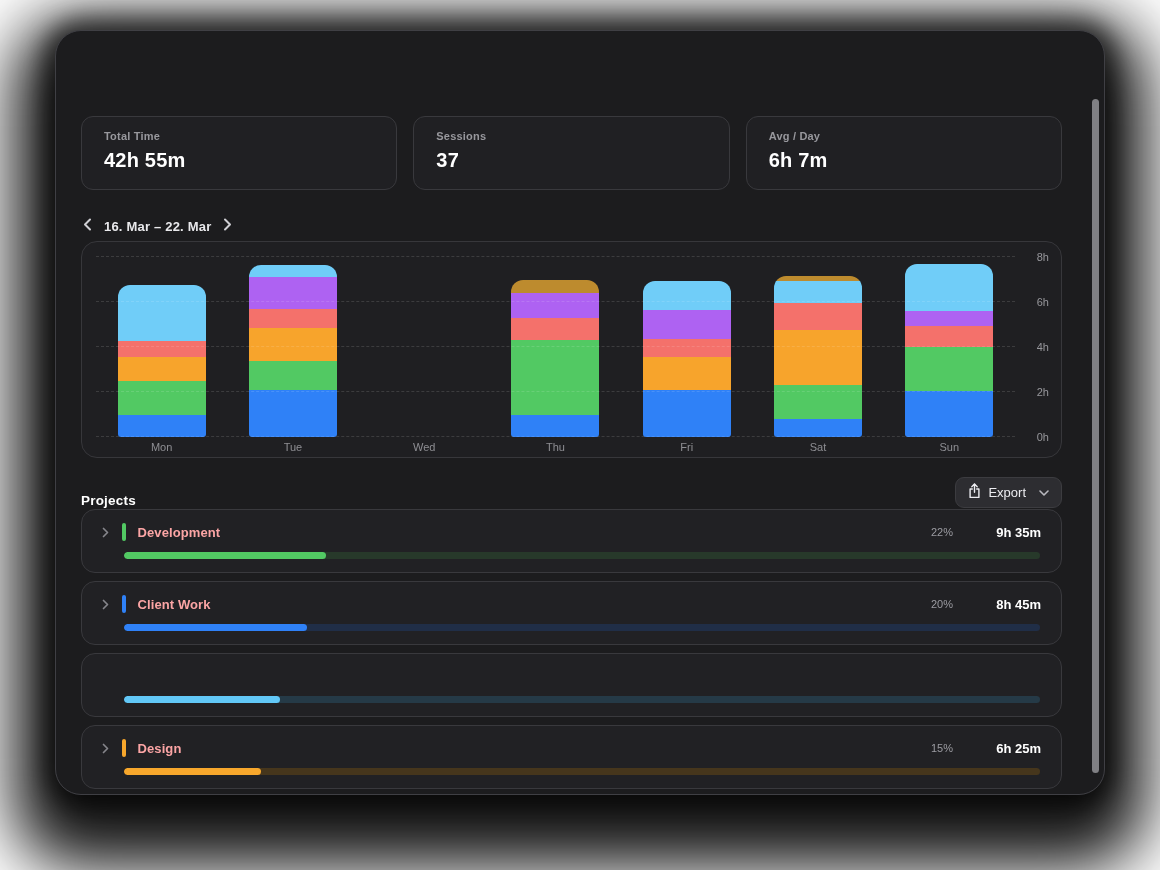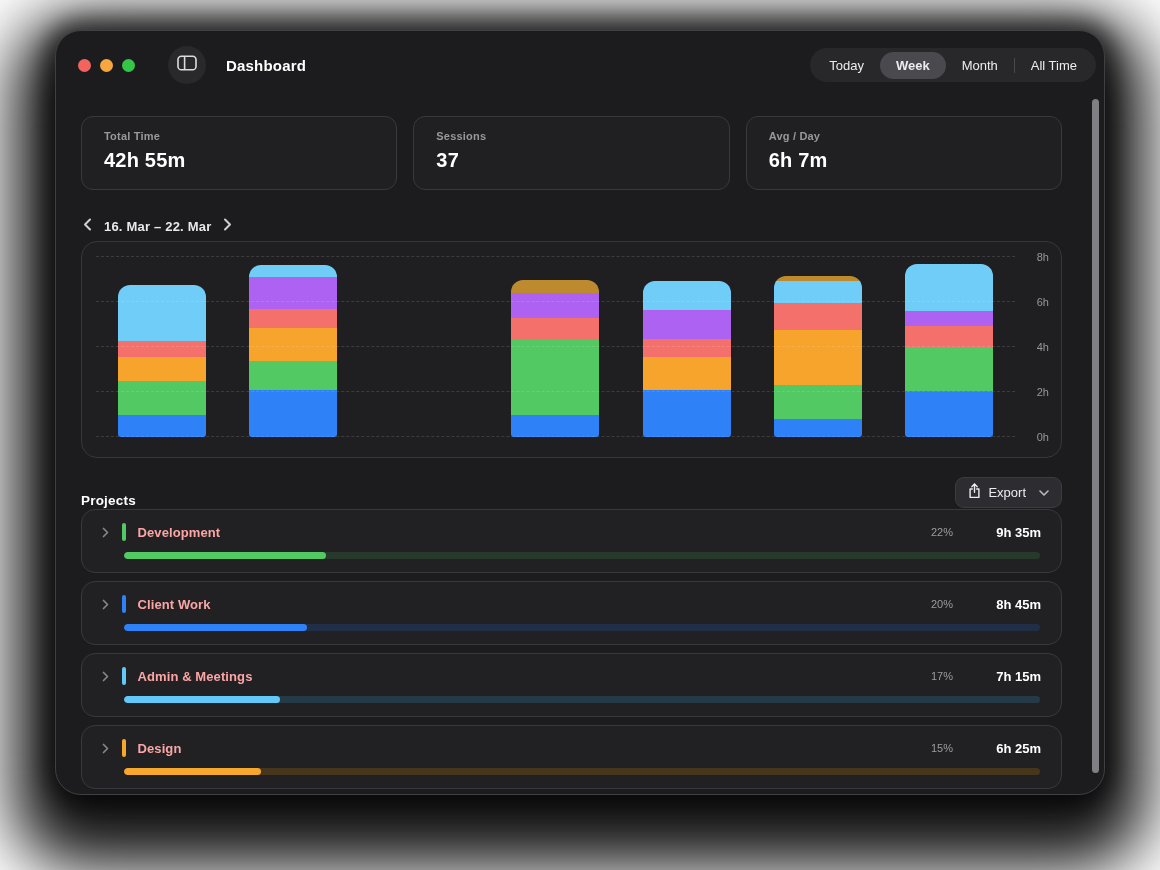--- a/index.html
+++ b/index.html
@@ -87,42 +87,20 @@
   .progress { position:absolute; left:42px; right:21px; bottom:13px; height:7px; border-radius:4px; overflow:hidden; }
   .progress-fill { height:100%; border-radius:4px; }
   
   .scrollbar { position:absolute; right:5px; top:68px; width:7px; height:674px; background:#8e8e93; border-radius:4px; opacity:.88; }
 </style>
 </head>
 <body>
 
 <div class="window">
 
-  <div class="titlebar">
-    <span class="tl" style="background: rgb(244, 100, 92);"></span>
-    <span class="tl" style="background: rgb(247, 167, 62);"></span>
-    <span class="tl" style="background: rgb(51, 199, 72);"></span>
-    <span class="sidebar-btn">
-      <span>
-        <svg width="20" height="16" viewBox="0 0 20 16">
-          <rect x="1" y="1.2" width="18" height="13.6" rx="3.4" fill="none" stroke="#dcdce0" stroke-width="1.6"></rect>
-          <line x1="7.6" y1="1.5" x2="7.6" y2="14.5" stroke="#dcdce0" stroke-width="1.6"></line>
-        </svg>
-      </span>
-    </span>
-    <span class="win-title">Dashboard</span>
-
-    <div class="segmented">
-      <span class="seg-item">Today</span>
-      <span class="seg-item active">Week</span>
-      <span class="seg-item">Month</span>
-      <span class="seg-divider"></span>
-      <span class="seg-item">All Time</span>
-    </div>
-  </div>
 
   <div class="stats">
     <div class="stat-card">
       <div class="stat-label">Total Time</div>
       <div class="stat-value">42h 55m</div>
     </div>
     <div class="stat-card">
       <div class="stat-label">Sessions</div>
       <div class="stat-value">37</div>
     </div>
@@ -202,20 +180,29 @@
         </div>
         <div class="chart-col">
           <div class="bar">
             <div style="height: 47.25px; background: rgb(112, 205, 248);"></div>
             <div style="height: 14.625px; background: rgb(174, 98, 242);"></div>
             <div style="height: 21.375px; background: rgb(244, 113, 107);"></div>
             <div style="height: 43.875px; background: rgb(82, 201, 99);"></div>
             <div style="height: 46.125px; background: rgb(47, 129, 247);"></div>
           </div>
         </div>
+      </div>
+    <div class="chart-day-labels">
+        <span>Mon</span>
+        <span>Tue</span>
+        <span>Wed</span>
+        <span>Thu</span>
+        <span>Fri</span>
+        <span>Sat</span>
+        <span>Sun</span>
       </div>
   <div class="grid-line" style="bottom: 20px;"></div>
       <div class="tick-label" style="bottom: 14px;">0h</div>
       <div class="grid-line" style="bottom: 65px;"></div>
       <div class="tick-label" style="bottom: 59px;">2h</div>
       <div class="grid-line" style="bottom: 110px;"></div>
       <div class="tick-label" style="bottom: 104px;">4h</div>
       <div class="grid-line" style="bottom: 155px;"></div>
       <div class="tick-label" style="bottom: 149px;">6h</div>
       <div class="grid-line" style="bottom: 200px;"></div>
@@ -272,32 +259,20 @@
         <span class="row-spacer"></span>
         <span class="project-percent">20%</span>
         <span class="project-time">8h 45m</span>
       </div>
       <div class="progress" style="background: rgb(32, 46, 71);">
           <div class="progress-fill" style="width: 20%; background: rgb(47, 129, 247);"></div>
         </div>
     </div>
 
     <div class="project-row">
-      <div class="row-top">
-        <span class="row-chevron">
-            <svg width="7" height="11" viewBox="0 0 7 11">
-              <polyline points="1.5,1.5 5.5,5.5 1.5,9.5" fill="none" stroke="#85858b" stroke-width="1.7" stroke-linecap="round" stroke-linejoin="round"></polyline>
-            </svg>
-          </span>
-        <span class="color-pill" style="background: rgb(98, 200, 247);"></span>
-        <span class="project-name">Admin &amp; Meetings</span>
-        <span class="row-spacer"></span>
-        <span class="project-percent">17%</span>
-        <span class="project-time">7h 15m</span>
-      </div>
       <div class="progress" style="background: rgb(37, 58, 71);">
           <div class="progress-fill" style="width: 17%; background: rgb(98, 200, 247);"></div>
         </div>
     </div>
 
     <div class="project-row">
       <div class="row-top">
         <span class="row-chevron">
             <svg width="7" height="11" viewBox="0 0 7 11">
               <polyline points="1.5,1.5 5.5,5.5 1.5,9.5" fill="none" stroke="#85858b" stroke-width="1.7" stroke-linecap="round" stroke-linejoin="round"></polyline>

